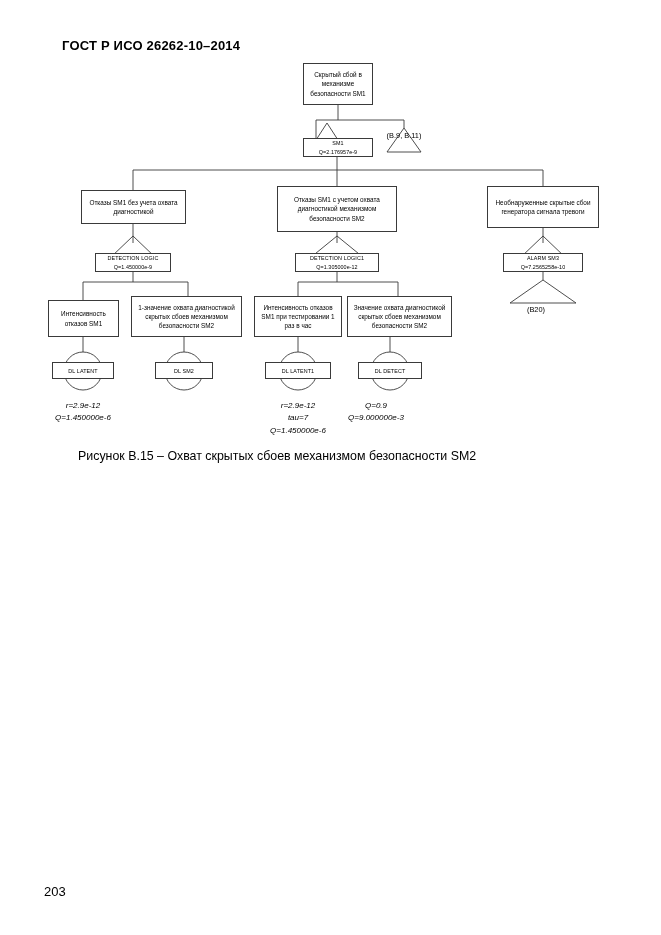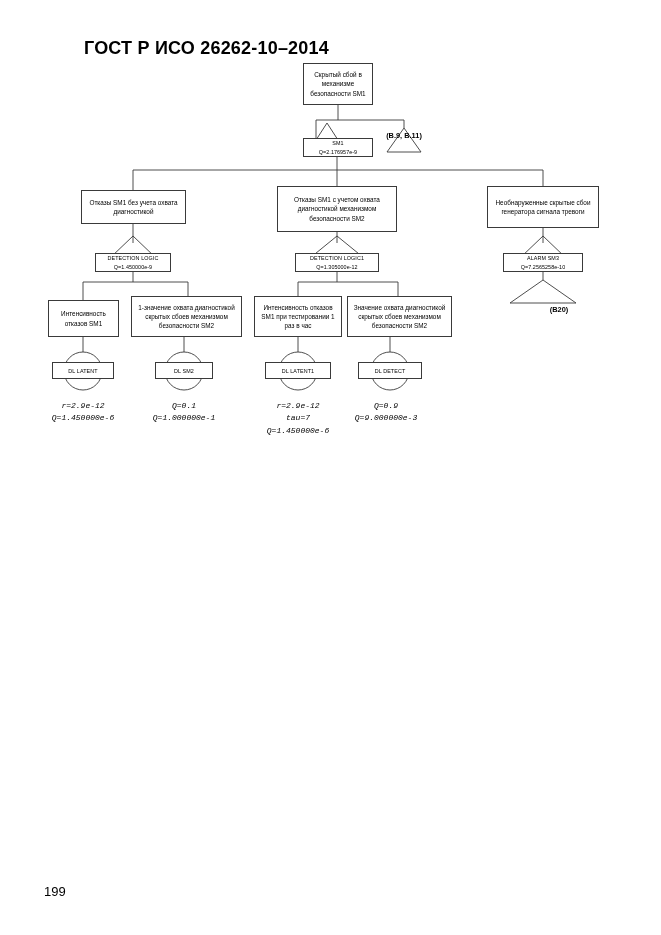--- a/index.html
+++ b/index.html
@@ -6,22 +6,22 @@
   body{
     width:661px;height:935px;
     background:#ffffff;
     font-family:"Liberation Sans", sans-serif;
     color:#000;
     position:relative;
     overflow:hidden;
   }
   .page{position:absolute;inset:0;}
   .std-header{
-    position:absolute;left:84px;top:38px;
-    font-size:18px;font-weight:bold;letter-spacing:0.2px;
+    position:absolute;left:62px;top:38px;
+    font-size:13px;font-weight:bold;letter-spacing:0.2px;
     white-space:nowrap;
   }
   .page-num{
     position:absolute;left:44px;top:884px;
     font-size:13px;
   }
   .caption{
     position:absolute;left:78px;top:449px;
     font-size:12.4px;white-space:nowrap;
   }
@@ -64,29 +64,27 @@
     letter-spacing:0.1px;
   }
   .params{
     position:absolute;
     text-align:center;
     font-size:8px;
     line-height:1.55;
     font-style:italic;
     z-index:3;
     white-space:nowrap;
-    font-family:Liberation Mono, monospace;
   }
   .xref{
     position:absolute;
     font-size:7.4px;
     text-align:center;
     z-index:3;
     white-space:nowrap;
-    font-weight:bold;
   }
 </style>
 </head>
 <body>
 
 <div class="page">
 
   <div class="std-header">ГОСТ Р ИСО 26262-10–2014</div>
 
   <svg id="wires" viewBox="0 0 661 935" xmlns="http://www.w3.org/2000/svg">
@@ -179,21 +177,21 @@
   <div class="gatebox" style="left:295px;top:253px;width:84px;height:19px;">
     <span class="g-name">DETECTION LOGIC1</span>
     <span class="g-q">Q=1.305000e-12</span>
   </div>
 
   <div class="gatebox" style="left:503px;top:253px;width:80px;height:19px;">
     <span class="g-name">ALARM SM3</span>
     <span class="g-q">Q=7.2565258e-10</span>
   </div>
 
-  <div class="xref" style="left:529px;top:305px;width:60px;">
+  <div class="xref" style="left:485px;top:305px;width:60px;text-align:right;">
     <span>(B20)</span>
   </div>
 
   <div class="node" style="left:48px;top:300px;width:71px;height:37px;">
     <span>Интенсивность отказов SM1</span>
   </div>
 
   <div class="node" style="left:131px;top:296px;width:111px;height:41px;">
     <span>1-значение охвата диагностикой  скрытых сбоев механизмом безопасности SM2</span>
   </div>
@@ -217,32 +215,29 @@
   </div>
   <div class="evbox" style="left:358px;top:362px;width:64px;height:17px;">
     <span>DL DETECT</span>
   </div>
 
   <div class="params" style="left:23px;top:400px;width:120px;">
     <div>r=2.9e-12</div>
     <div>Q=1.450000e-6</div>
   </div>
 
-  <div class="params" style="left:124px;top:400px;width:120px;">
-    <div>Q=0.1</div>
-    <div>Q=1.000000e-1</div>
-  </div>
 
   <div class="params" style="left:238px;top:400px;width:120px;">
     <div>r=2.9e-12</div>
     <div>tau=7</div>
     <div>Q=1.450000e-6</div>
   </div>
 
-  <div class="params" style="left:326px;top:400px;width:120px;">
+  <div class="params" style="left:316px;top:400px;width:120px;">
     <div>Q=0.9</div>
     <div>Q=9.000000e-3</div>
   </div>
 
-
-  <div class="page-num">199</div>
+  <div class="caption">Рисунок В.15 –  Охват скрытых сбоев механизмом безопасности SM2</div>
+
+  <div class="page-num">203</div>
 
 </div>
 
 </body></html>

